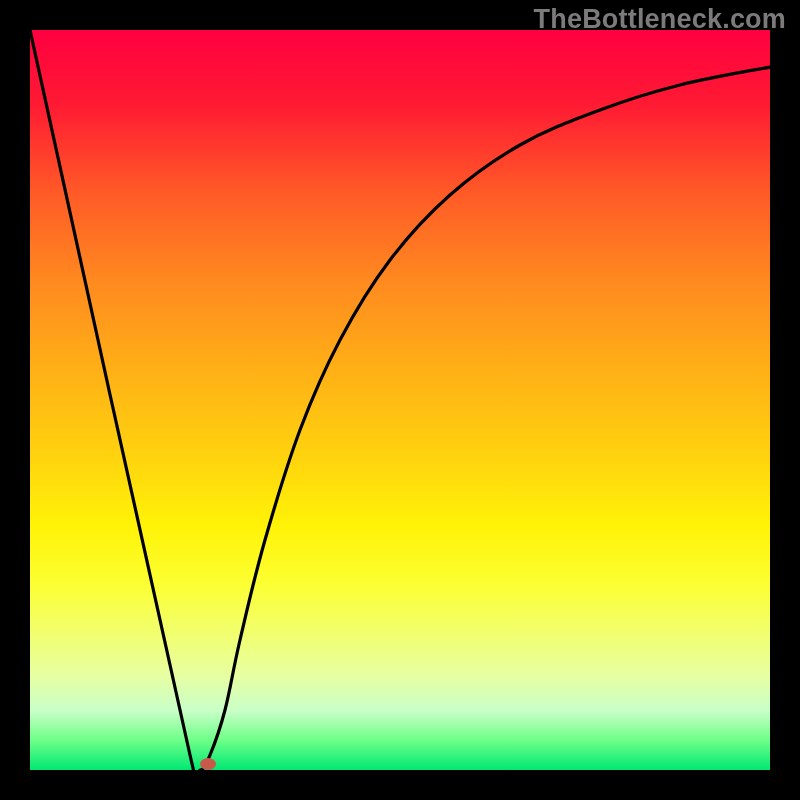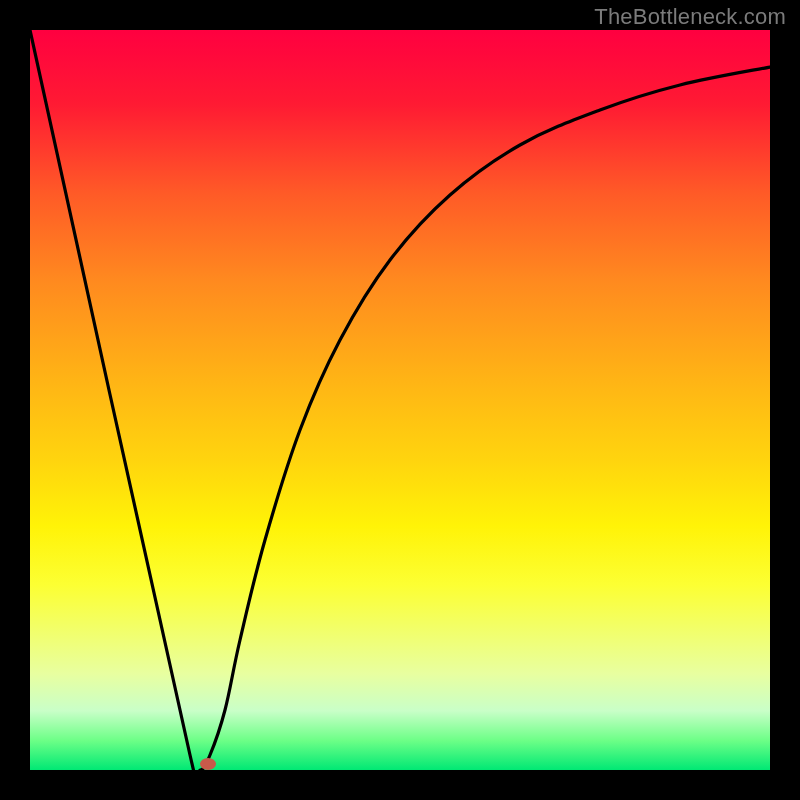--- a/index.html
+++ b/index.html
@@ -36,22 +36,22 @@
       #c9ffc8 92%,
       #6dff87 96%,
       #00e874 100%
     );
   }
   .attribution {
     position: absolute;
     top: 4px;
     right: 14px;
     font-family: Arial, Helvetica, sans-serif;
-    font-size: 22px;
-    font-weight: 400;
+    font-size: 27px;
+    font-weight: 700;
     color: #7b7b7b;
     letter-spacing: 0.2px;
   }
   svg.curve {
     position: absolute;
     left: 0;
     top: 0;
     width: 740px;
     height: 740px;
   }

